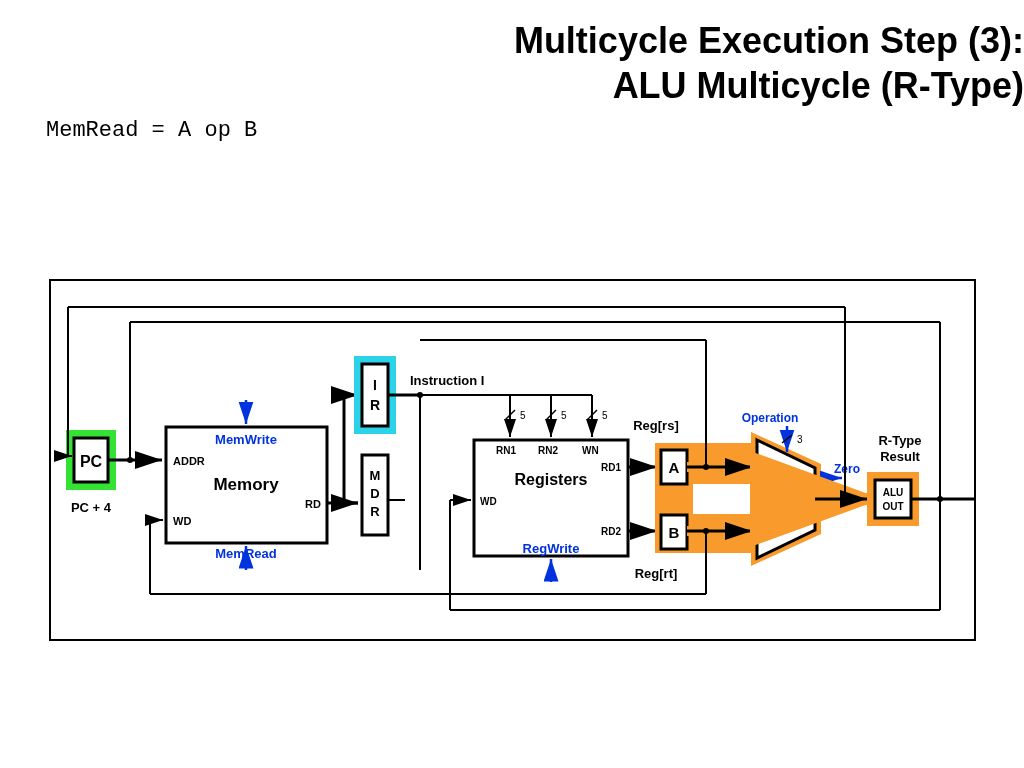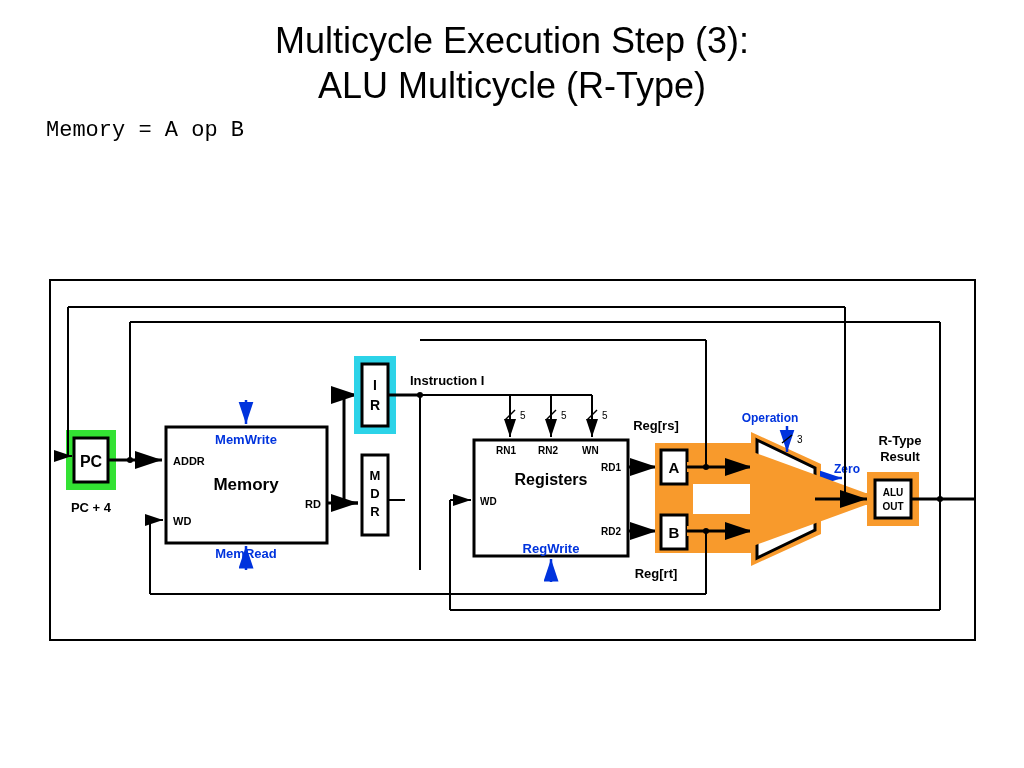--- a/index.html
+++ b/index.html
@@ -5,23 +5,23 @@
   body {
     margin: 0;
     padding: 0;
     width: 1024px;
     height: 768px;
     font-family: "Segoe UI", Arial, sans-serif;
     background: #fff;
     position: relative;
   }
   .title {
-    text-align: center;
+    text-align: right;
     font-size: 36px;
-    font-weight: 400;
+    font-weight: 700;
     margin-top: 18px;
     line-height: 1.25;
     color: #000;
   }
   .code-line {
     font-family: "Courier New", monospace;
     font-size: 22px;
     margin-left: 46px;
     margin-top: 10px;
     color: #000;
@@ -36,21 +36,21 @@
   svg { overflow: visible; }
 </style>
 </head>
 <body>
 
 <div class="title">
   <span>Multicycle Execution Step (3):</span><br>
   <span>ALU Multicycle (R-Type)</span>
 </div>
 
-<div class="code-line">Memory = A op B</div>
+<div class="code-line">MemRead = A op B</div>
 
 <svg class="diagram" viewBox="0 0 1024 768">
   <defs>
     <marker id="arrow" markerWidth="10" markerHeight="10" refX="9" refY="3" orient="auto" markerUnits="strokeWidth">
       <path d="M0,0 L0,6 L9,3 z" fill="#000"></path>
     </marker>
     <marker id="arrow-blue" markerWidth="10" markerHeight="10" refX="9" refY="3" orient="auto" markerUnits="strokeWidth">
       <path d="M0,0 L0,6 L9,3 z" fill="#0033DD"></path>
     </marker>
     <marker id="arrow-orange" markerWidth="12" markerHeight="12" refX="10" refY="4" orient="auto" markerUnits="strokeWidth">

